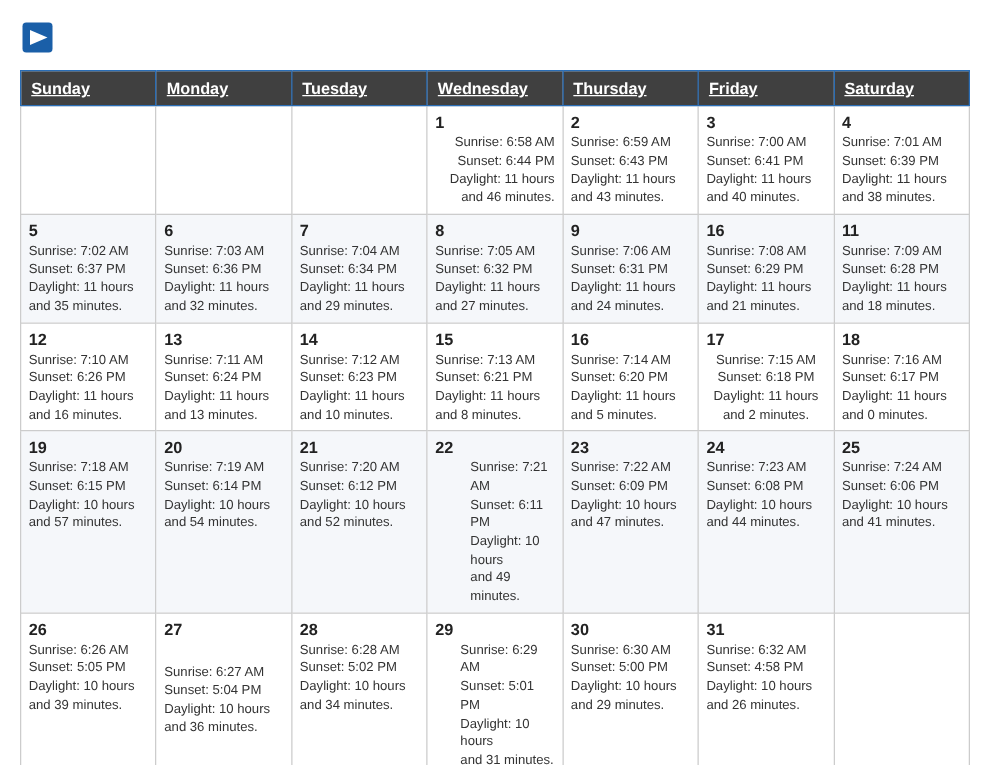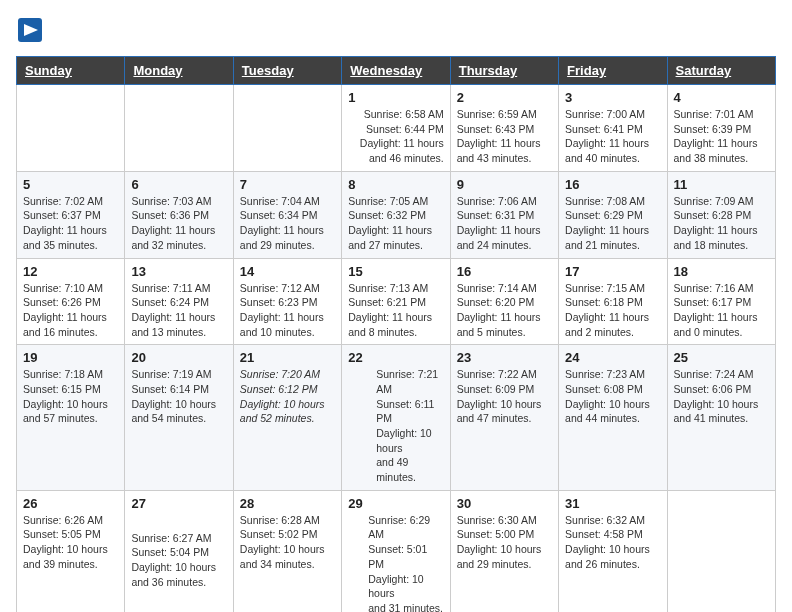--- a/index.html
+++ b/index.html
@@ -233,21 +233,21 @@
         </td>
         <td>
           <div class="day-number">16</div>
           <div class="day-info" style="white-space: pre-line;">Sunrise: 7:14 AM
 Sunset: 6:20 PM
 Daylight: 11 hours
 and 5 minutes.</div>
         </td>
         <td>
           <div class="day-number">17</div>
-          <div class="day-info" style="white-space: pre-line;">Sunrise: 7:15 AM
+          <div class="day-info" style="white-space: pre-line; text-align: center;">Sunrise: 7:15 AM
 Sunset: 6:18 PM
 Daylight: 11 hours
 and 2 minutes.</div>
         </td>
         <td>
           <div class="day-number">18</div>
           <div class="day-info" style="white-space: pre-line;">Sunrise: 7:16 AM
 Sunset: 6:17 PM
 Daylight: 11 hours
 and 0 minutes.</div>
@@ -263,21 +263,21 @@
         </td>
         <td>
           <div class="day-number">20</div>
           <div class="day-info" style="white-space: pre-line;">Sunrise: 7:19 AM
 Sunset: 6:14 PM
 Daylight: 10 hours
 and 54 minutes.</div>
         </td>
         <td>
           <div class="day-number">21</div>
-          <div class="day-info" style="white-space: pre-line; font-style: italic;">Sunrise: 7:20 AM
+          <div class="day-info" style="white-space: pre-line;">Sunrise: 7:20 AM
 Sunset: 6:12 PM
 Daylight: 10 hours
 and 52 minutes.</div>
         </td>
         <td>
           <div class="day-number">22</div>
           <div class="day-info" style="white-space: pre-line; margin-left: 28px;">Sunrise: 7:21 AM
 Sunset: 6:11 PM
 Daylight: 10 hours
 and 49 minutes.</div>

